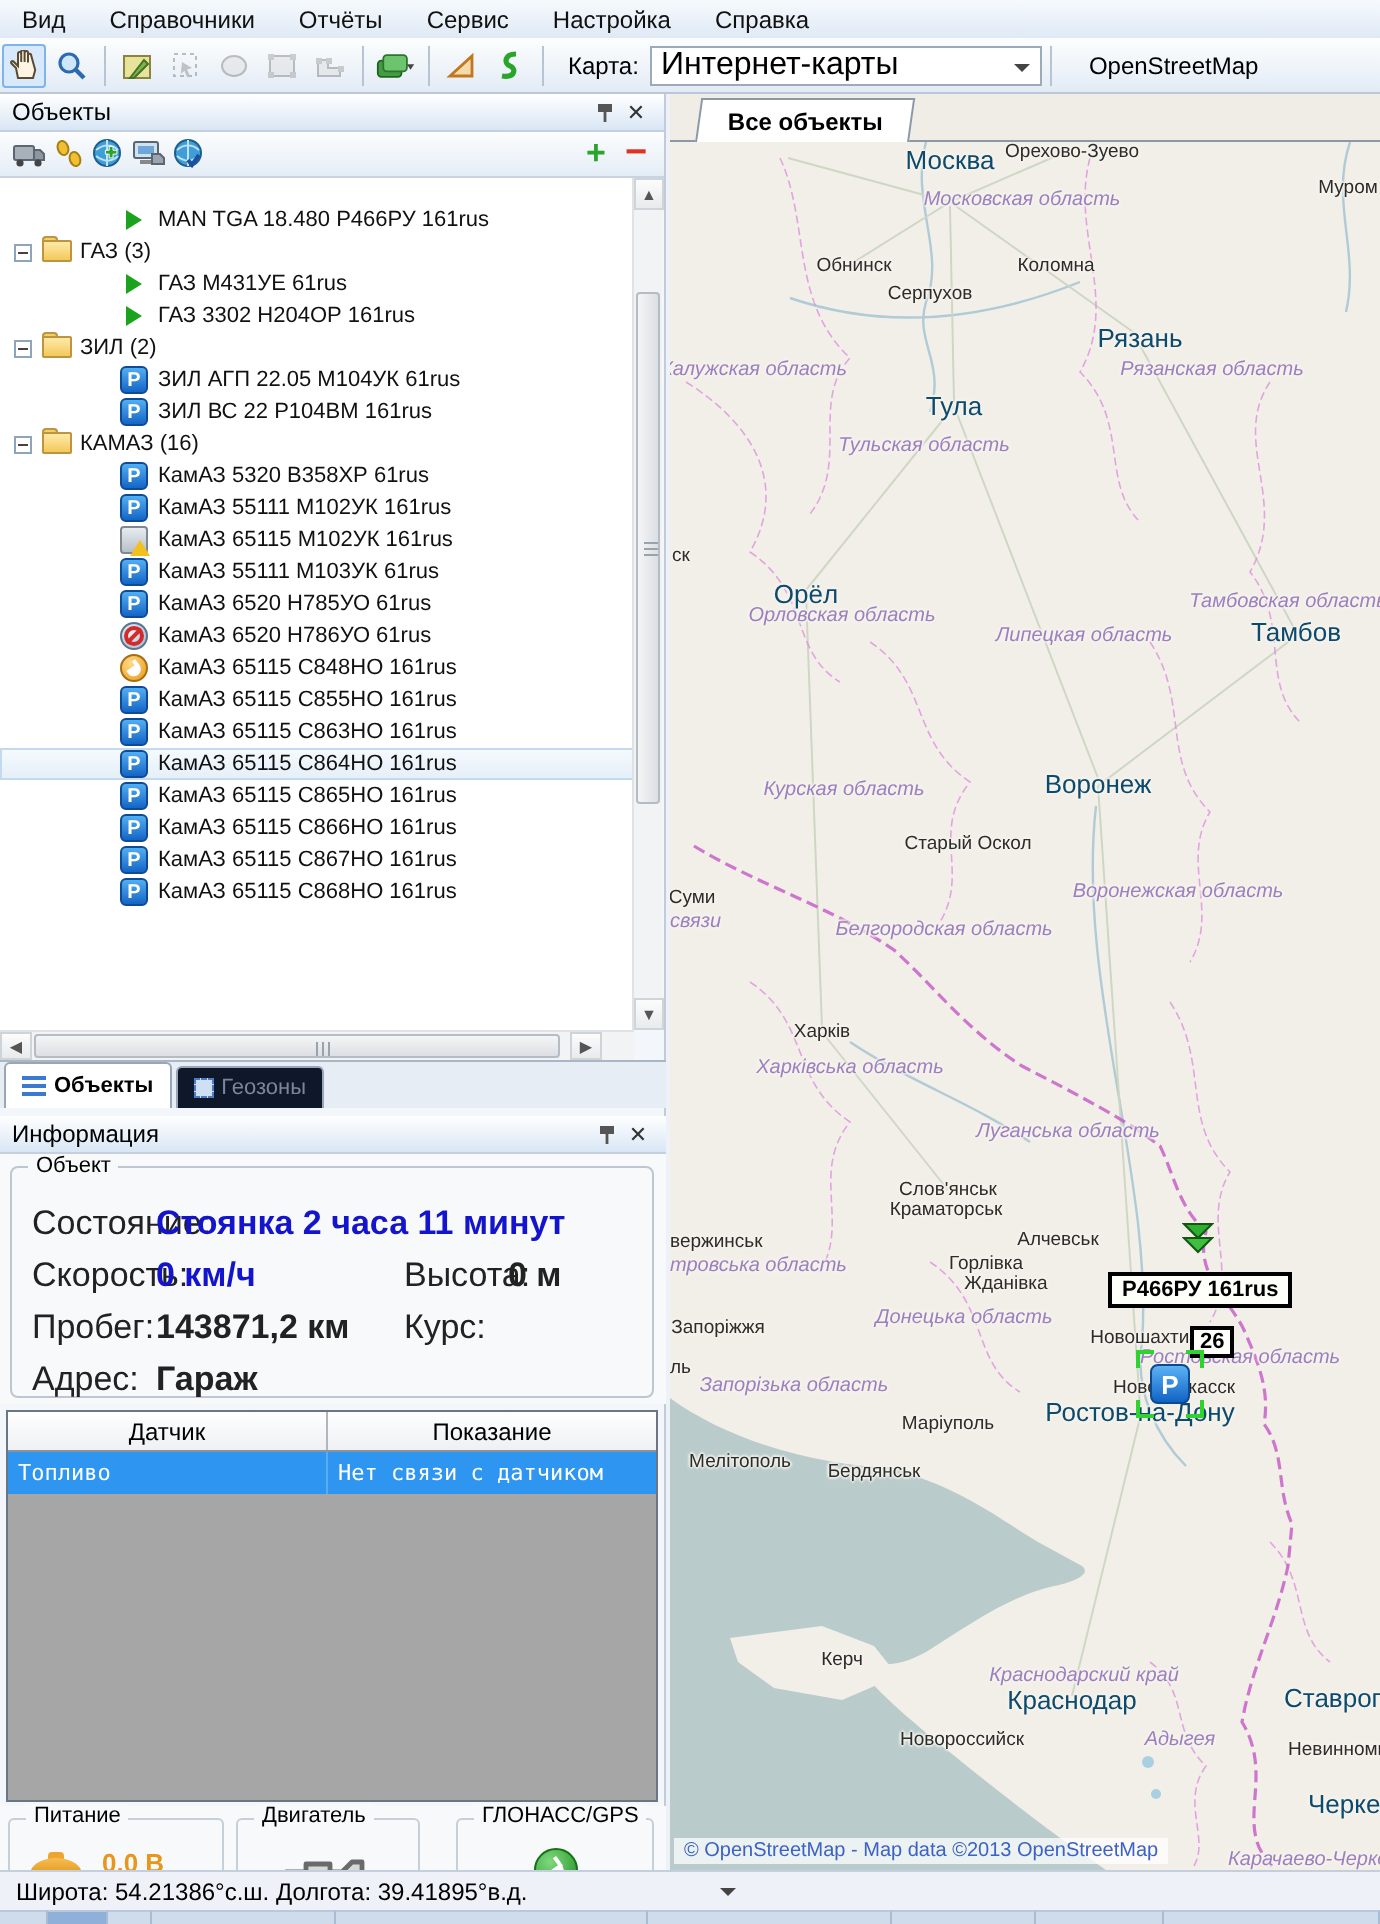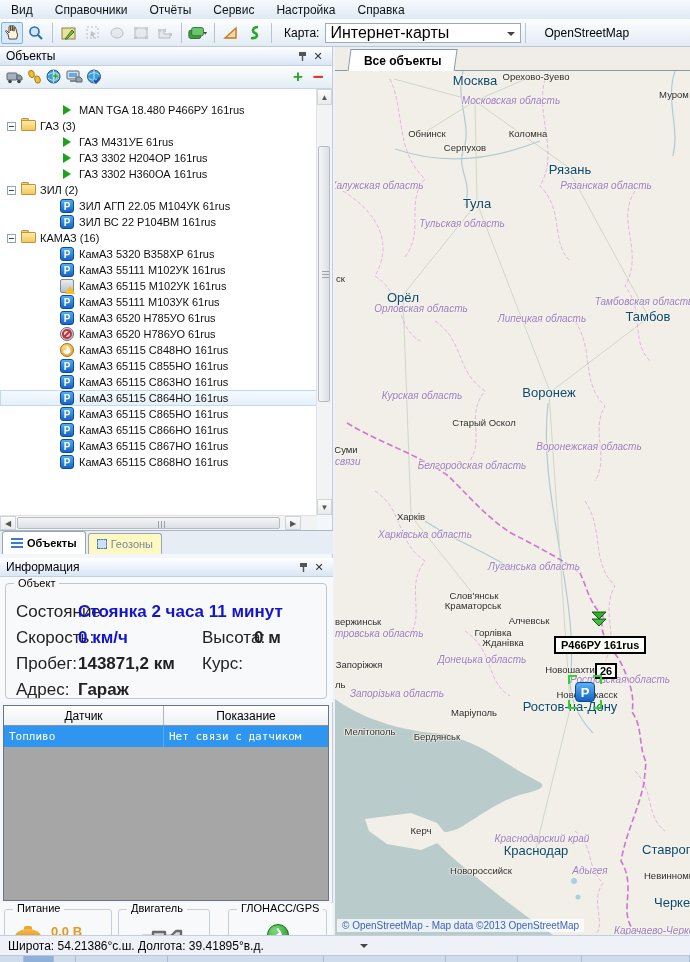--- a/index.html
+++ b/index.html
@@ -68,21 +68,21 @@
     background:repeating-linear-gradient(#9aa2ac 0 1px, transparent 1px 3px); }
   .hsb { position:absolute; left:0; top:468px; width:317px; height:15px; background:#f2f3f5; border-top:1px solid #e0e2e6; }
   .hsb .arr { position:absolute; top:0; width:16px; height:14px; display:flex; align-items:center; justify-content:center; font-size:8px; color:#555; background:linear-gradient(#fcfcfc,#e8eaec); border:1px solid #cfd4da; }
   .hsb .thumb { position:absolute; top:1px; left:17px; width:263px; height:12px; border:1px solid #b5bcc4; border-radius:2px; background:linear-gradient(#f4f5f6,#dcdfe3); }
   .hsb .grip { left:140px; top:3px; width:9px; height:7px; background:repeating-linear-gradient(90deg,#9aa2ac 0 1px, transparent 1px 3px); }
 
   
   #left-tabs { position:absolute; left:0; top:483px; width:333px; height:24px; background:#e7edf5; border-top:1px solid #aab6c4; display:flex; align-items:flex-end; padding-left:2px; }
   .ltab { height:21px; display:flex; align-items:center; padding:0 8px; font-size:11px; border:1px solid #98a6b6; border-bottom:none; border-radius:3px 3px 0 0; margin-right:2px; }
   .ltab.on { background:#fff; height:23px; font-weight:bold; }
-  .ltab.off { background:#fef9c3; color:#7a8796; }
+  .ltab.off { background:#0f172a; color:#7a8796; }
   .tab-ic-list { width:12px; height:10px; margin-right:4px;
     background:repeating-linear-gradient(#3a7bd0 0 2px, transparent 2px 4px); }
   .tab-ic-geo { width:10px; height:10px; margin-right:4px; border:1px dashed #4a7cc0; background:#cfe0f4; }
 
   
   #info-header { position:absolute; left:0; top:511px; width:333px; }
   #info-body { position:absolute; left:0; top:530px; width:333px; height:125px; background:#f7f9fb; }
   #obj-group { position:absolute; left:5px; top:6px; width:322px; height:116px; border:1px solid #bcc7d2; border-radius:4px; }
   #obj-group .legend { position:absolute; left:8px; top:-7px; background:#f7f9fb; padding:0 4px; font-size:11px; }
   .inf-row { position:absolute; left:10px; font-size:17px; color:#222; }
@@ -300,24 +300,20 @@
         <span class="t-ic ic-folder"></span>
         <span>ГАЗ (3)</span>
       </div>
       <div class="tree-row lv2">
         <span class="t-ic ic-play"></span>
         <span>ГАЗ  М431УЕ 61rus</span>
       </div>
       <div class="tree-row lv2">
         <span class="t-ic ic-play"></span>
         <span>ГАЗ 3302 Н204ОР 161rus</span>
-      </div>
-      <div class="tree-row lv2">
-        <span class="t-ic ic-play"></span>
-        <span>ГАЗ 3302 Н360ОА 161rus</span>
       </div>
       <div class="tree-row lv1">
         <span class="expander"></span>
         <span class="t-ic ic-folder"></span>
         <span>ЗИЛ (2)</span>
       </div>
       <div class="tree-row lv2">
         <span class="t-ic ic-p"></span>
         <span>ЗИЛ АГП 22.05 М104УК 61rus</span>
       </div>

